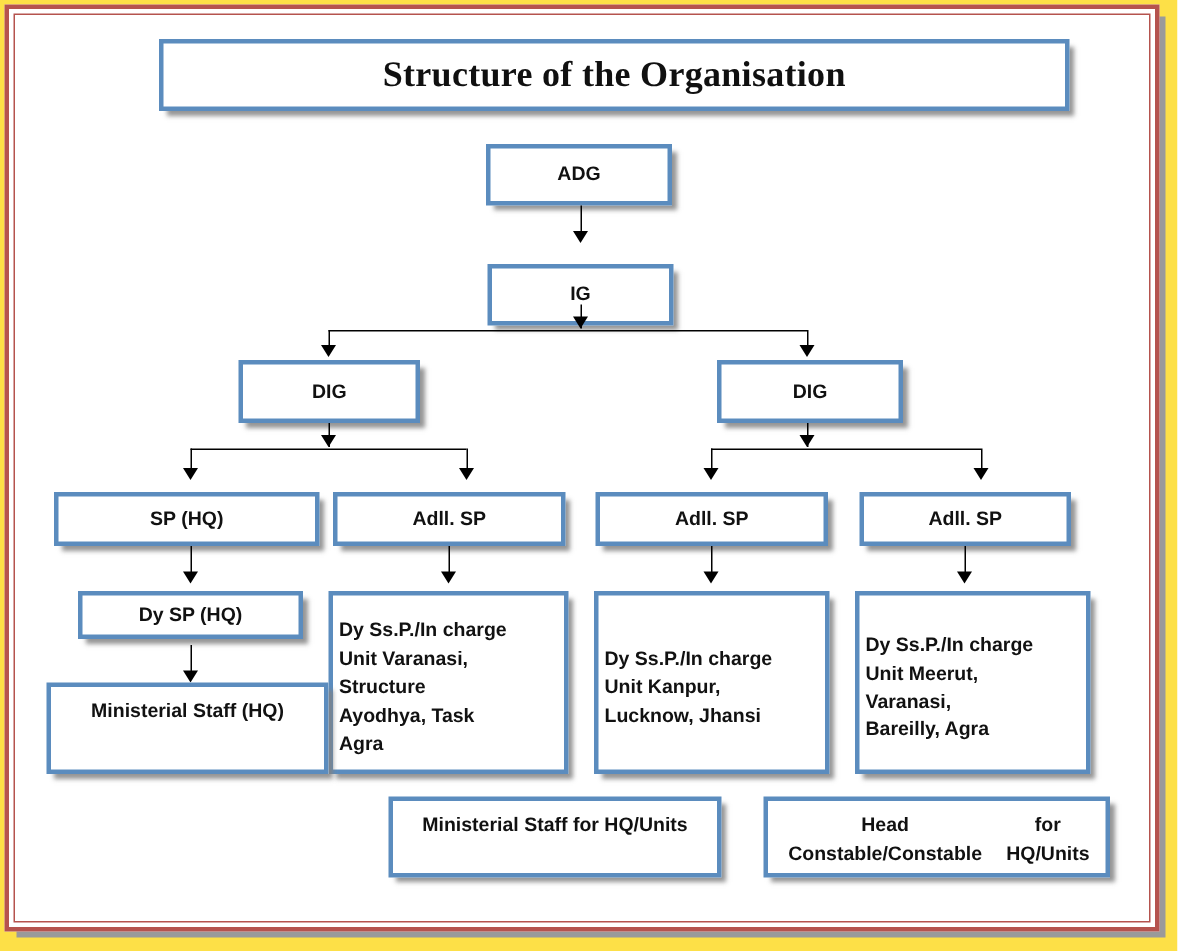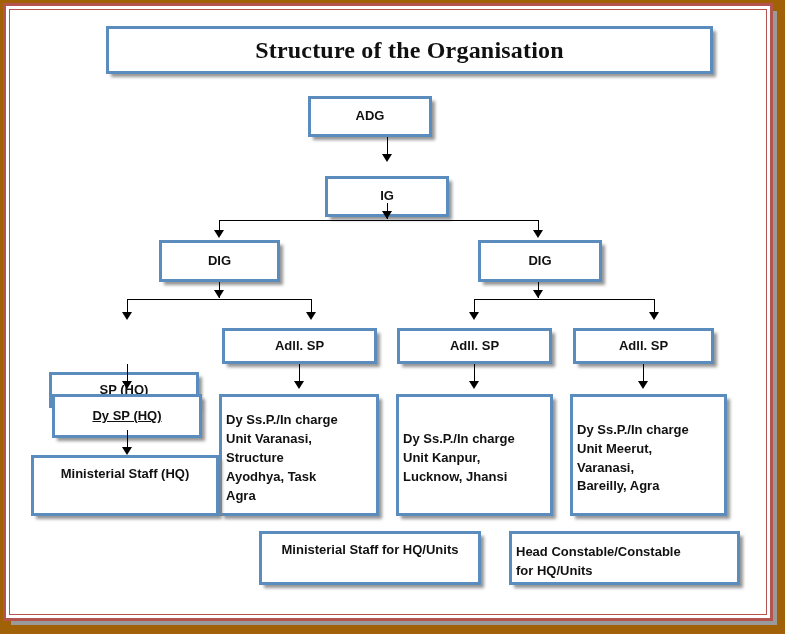--- a/index.html
+++ b/index.html
@@ -7,21 +7,21 @@
     padding: 0;
     background: #ffffff;
   }
   body {
     font-family: "Liberation Sans", sans-serif;
   }
   #page {
     position: relative;
     width: 785px;
     height: 634px;
-    background: #a16207;
+    background: #fde047;
     overflow: hidden;
   }
   
   #frame-outer {
     position: absolute;
     left: 3px;
     top: 3px;
     width: 770px;
     height: 618px;
     border: 3px solid #b5534e;
@@ -110,21 +110,21 @@
 
 <div id="page">
 
   <div id="frame-outer"></div>
   <div id="frame-inner"></div>
 
   <div id="title-box">
     <span id="title-text">Structure of the Organisation</span>
   </div>
 
-  <div class="box" style="left:308px; top:96px; width:124px; height:41px;">
+  <div class="box" style="left:324px; top:96px; width:124px; height:41px;">
     <span>ADG</span>
   </div>
 
   <div class="vline" style="left:387px; top:137px; height:19px;"></div>
   <div class="arrow-down" style="left:382px; top:154px;"></div>
 
   <div class="box" style="left:325px; top:176px; width:124px; height:41px;">
     <span>IG</span>
   </div>
 
@@ -154,21 +154,21 @@
   <div class="arrow-down" style="left:306px; top:312px;"></div>
 
   <div class="vline" style="left:538px; top:282px; height:16px;"></div>
   <div class="arrow-down" style="left:533px; top:290px;"></div>
   <div class="hline" style="left:474px; top:299px; width:180px;"></div>
   <div class="vline" style="left:474px; top:299px; height:17px;"></div>
   <div class="arrow-down" style="left:469px; top:312px;"></div>
   <div class="vline" style="left:654px; top:299px; height:17px;"></div>
   <div class="arrow-down" style="left:649px; top:312px;"></div>
 
-  <div class="box" style="left:49px; top:328px; width:150px; height:36px;margin-top:44px;">
+  <div class="box" style="left:36px; top:328px; width:177px; height:36px;">
     <span>SP (HQ)</span>
   </div>
   <div class="box" style="left:222px; top:328px; width:155px; height:36px;">
     <span>Adll. SP</span>
   </div>
   <div class="box" style="left:397px; top:328px; width:155px; height:36px;">
     <span>Adll. SP</span>
   </div>
   <div class="box" style="left:573px; top:328px; width:141px; height:36px;">
     <span>Adll. SP</span>
@@ -179,21 +179,21 @@
 
   <div class="vline" style="left:299px; top:364px; height:21px;"></div>
   <div class="arrow-down" style="left:294px; top:381px;"></div>
 
   <div class="vline" style="left:474px; top:364px; height:21px;"></div>
   <div class="arrow-down" style="left:469px; top:381px;"></div>
 
   <div class="vline" style="left:643px; top:364px; height:21px;"></div>
   <div class="arrow-down" style="left:638px; top:381px;"></div>
 
-  <div class="box" style="left:52px; top:394px; width:150px; height:44px;text-decoration:underline;">
+  <div class="box" style="left:52px; top:394px; width:150px; height:32px;">
     <span>Dy SP (HQ)</span>
   </div>
 
   <div class="box top-align pad" style="left:219px; top:394px; width:160px; height:122px; flex-direction:column;">
     <span>Dy Ss.P./In charge</span>
     <span>Unit Varanasi,</span>
     <span>Structure</span>
     <span>Ayodhya, Task</span>
     <span>Agra</span>
   </div>
@@ -216,18 +216,18 @@
 
   <div class="box top-align" style="left:31px; top:455px; width:188px; height:61px;">
     <span>Ministerial Staff (HQ)</span>
   </div>
 
 
   <div class="box top-align" style="left:259px; top:531px; width:222px; height:54px;">
     <span>Ministerial Staff for HQ/Units</span>
   </div>
 
-  <div class="box top-align pad" style="left:509px; top:531px; width:231px; height:54px; flex-direction:column;">
+  <div class="box top-align pad" style="left:509px; top:531px; width:231px; height:54px; ">
     <span>Head Constable/Constable</span>
     <span>for HQ/Units</span>
   </div>
 
 </div>
 
 </body></html>

